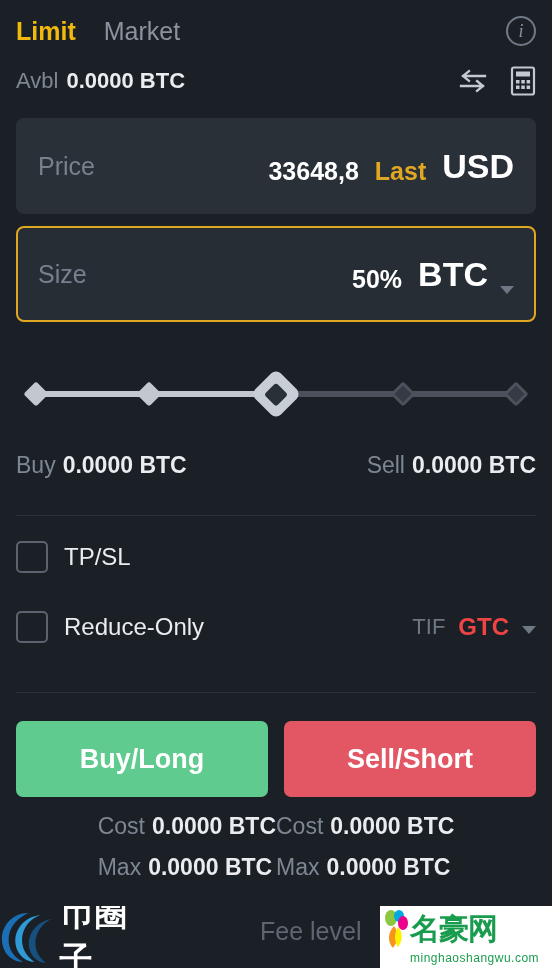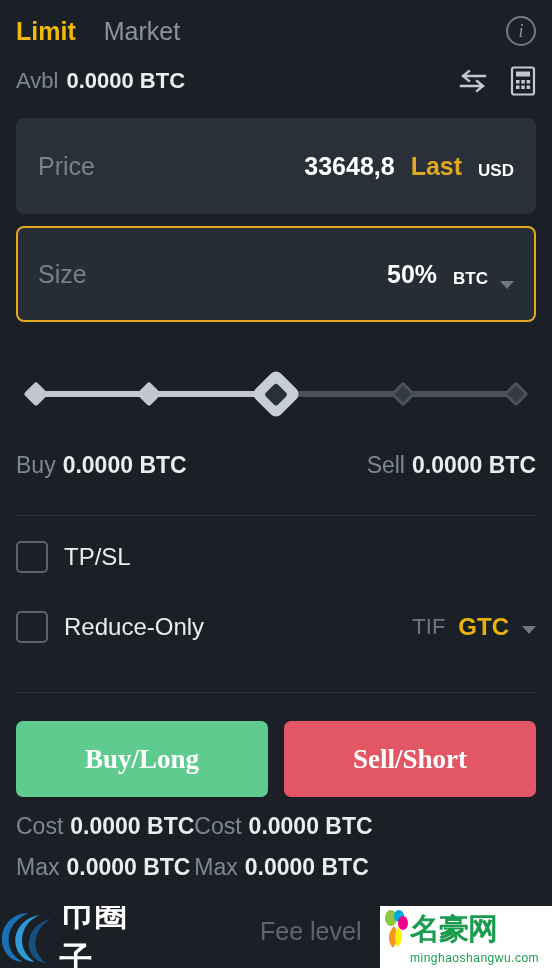--- a/index.html
+++ b/index.html
@@ -83,21 +83,21 @@
     margin-top: 12px;
     border: 2px solid transparent;
   }
   .field.focused {
     border-color: #e0a722;
     background: #272d35;
   }
   .field-label { color: #77818d; font-size: 25px; }
   .field-right { margin-left: auto; display: flex; align-items: flex-end; gap: 16px; }
   .field-value { color: #ffffff; font-size: 25px; font-weight: bold; }
-  .field-unit { color: #ffffff; font-size: 17px; font-weight: bold; }
+  .field-unit { color: #ffffff; font-size: 34px; font-weight: bold; }
   .field-last { color: #e0a722; font-size: 25px; font-weight: bold; }
   .unit-caret {
     width: 0; height: 0;
     border-left: 7px solid transparent;
     border-right: 7px solid transparent;
     border-top: 8px solid #6d7884;
     margin-left: -4px;
     margin-top: 5px;
   }
 
@@ -178,21 +178,21 @@
   .checkbox {
     width: 32px; height: 32px;
     border: 2px solid #5b636e;
     border-radius: 5px;
     background: transparent;
     flex: 0 0 auto;
   }
   .check-label { color: #eaecef; font-size: 24px; margin-left: 16px; }
   .tif-group { margin-left: auto; display: flex; align-items: center; gap: 13px; }
   .tif-label { color: #6d7884; font-size: 22px; }
-  .tif-value { color: #eab308; font-size: 24px; font-weight: bold; }
+  .tif-value { color: #ef4444; font-size: 24px; font-weight: bold; }
   .tif-caret {
     width: 0; height: 0;
     border-left: 7px solid transparent;
     border-right: 7px solid transparent;
     border-top: 8px solid #6d7884;
     margin-top: 5px;
   }
 
   
   .actions {
@@ -200,31 +200,31 @@
     gap: 16px;
     margin-top: 28px;
   }
   .action-btn {
     flex: 1;
     height: 76px;
     border: none;
     border-radius: 7px;
     color: #ffffff;
     font-size: 27px;
-    font-family: Liberation Serif, serif;
+    font-family: Liberation Sans, sans-serif;
     font-weight: 600;
     cursor: pointer;
   }
   .buy-btn  { background: #5fcb8e; }
   .sell-btn { background: #e35765; }
 
   
   .summary {
     display: flex;
-    justify-content: flex-start;
+    justify-content: center;
     margin-top: 16px;
   }
   .summary-col { display: flex; flex-direction: column; gap: 14px; }
   .summary-col.right { align-items: flex-start; }
   .summary-item { display: flex; align-items: baseline; gap: 7px; }
   .summary-label { color: #7d8792; font-size: 23px; }
   .summary-value { color: #eaecef; font-size: 23px; font-weight: bold; }
 
   .fee-level {
     position: absolute;

